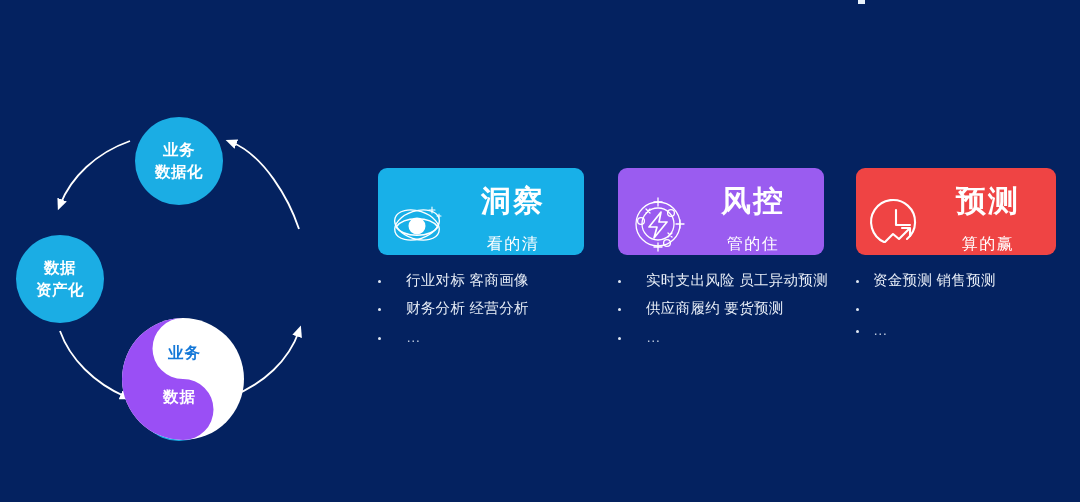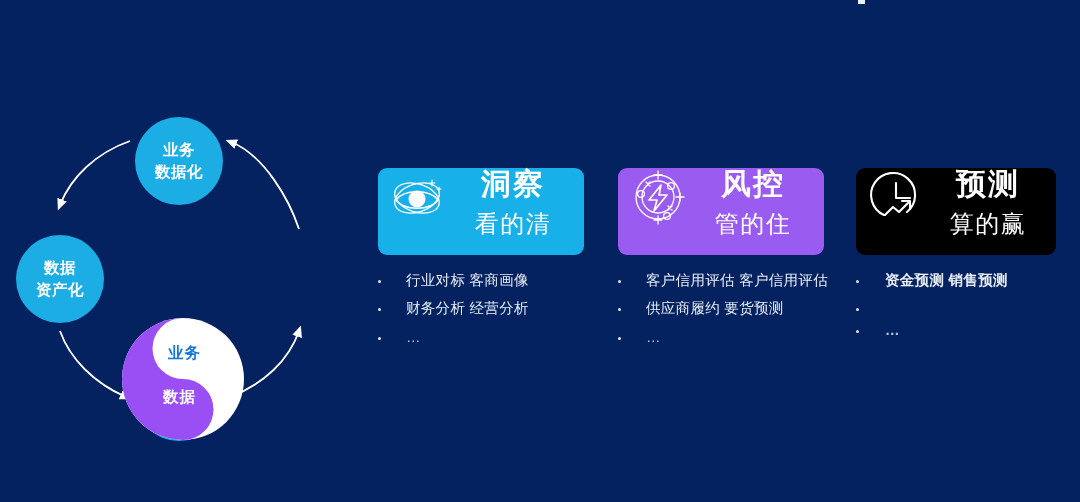--- a/index.html
+++ b/index.html
@@ -98,27 +98,27 @@
     width: 206px;
   }
   .card-col.c1 { left: 378px; }
   .card-col.c2 { left: 618px; width: 206px; }
   .card-col.c3 { left: 856px; width: 200px; }
 
   .card-head {
     height: 87px;
     border-radius: 9px;
     display: flex;
-    align-items: flex-start;
+    align-items: flex-end;
     padding-left: 10px;
     box-sizing: border-box;
   }
   .card-head.blue   { background: #18b0e8; }
   .card-head.purple { background: #9a5cf0; }
-  .card-head.teal   { background: #000000; }
+  .card-head.teal   { background: #ef4444; }
 
   .card-icon {
     width: 60px;
     height: 60px;
     flex: 0 0 60px;
     display: block;
   }
   .card-titles {
     display: flex;
     flex-direction: column;
@@ -129,25 +129,25 @@
   }
   .card-title {
     color: #ffffff;
     font-size: 30px;
     font-weight: bold;
     line-height: 1.05;
     letter-spacing: 2px;
   }
   .card-sub {
     color: #ffffff;
-    font-size: 24px;
+    font-size: 16px;
     font-weight: normal;
     line-height: 1.3;
     letter-spacing: 1.5px;
-    margin-top: 8px;
+    margin-top: 18px;
   }
 
   .bullets {
     margin-top: 17px;
     padding: 0;
     list-style: none;
   }
   .bullets li {
     display: flex;
     align-items: flex-start;
@@ -164,21 +164,21 @@
     border-radius: 50%;
     background: #dfe7f2;
     margin-top: 8px;
     margin-right: 0px;
     flex: 0 0 3px;
   }
   .bullets li .btext {
     margin-left: 25px;
     letter-spacing: 0.3px;
   }
-  .c3 .bullets li .btext { margin-left: 26px; font-weight: bold; }
+  .c3 .bullets li .btext { margin-left: 14px; }
   .bullets li.ellipsis .btext { color: #b9c6da; letter-spacing: 2px; }
 </style>
 </head>
 <body>
 
 <div id="stage">
 
   <div class="top-speck"></div>
 
   <div id="cycle">
@@ -275,21 +275,21 @@
         <path d="M33,17 L21,32 L29,32 L26,43 L39,27 L31,27 Z" fill="none" stroke="#ffffff" stroke-width="1.7" stroke-linejoin="round"></path>
       </svg>
       <div class="card-titles">
         <span class="card-title">风控</span>
         <span class="card-sub">管的住</span>
       </div>
     </div>
     <ul class="bullets">
       <li>
         <span class="dot"></span>
-        <span class="btext">客户信用评估  客户信用评估</span>
+        <span class="btext">实时支出风险  员工异动预测</span>
       </li>
       <li>
         <span class="dot"></span>
         <span class="btext">供应商履约   要货预测</span>
       </li>
       <li class="ellipsis">
         <span class="dot"></span>
         <span class="btext">…</span>
       </li>
     </ul>

